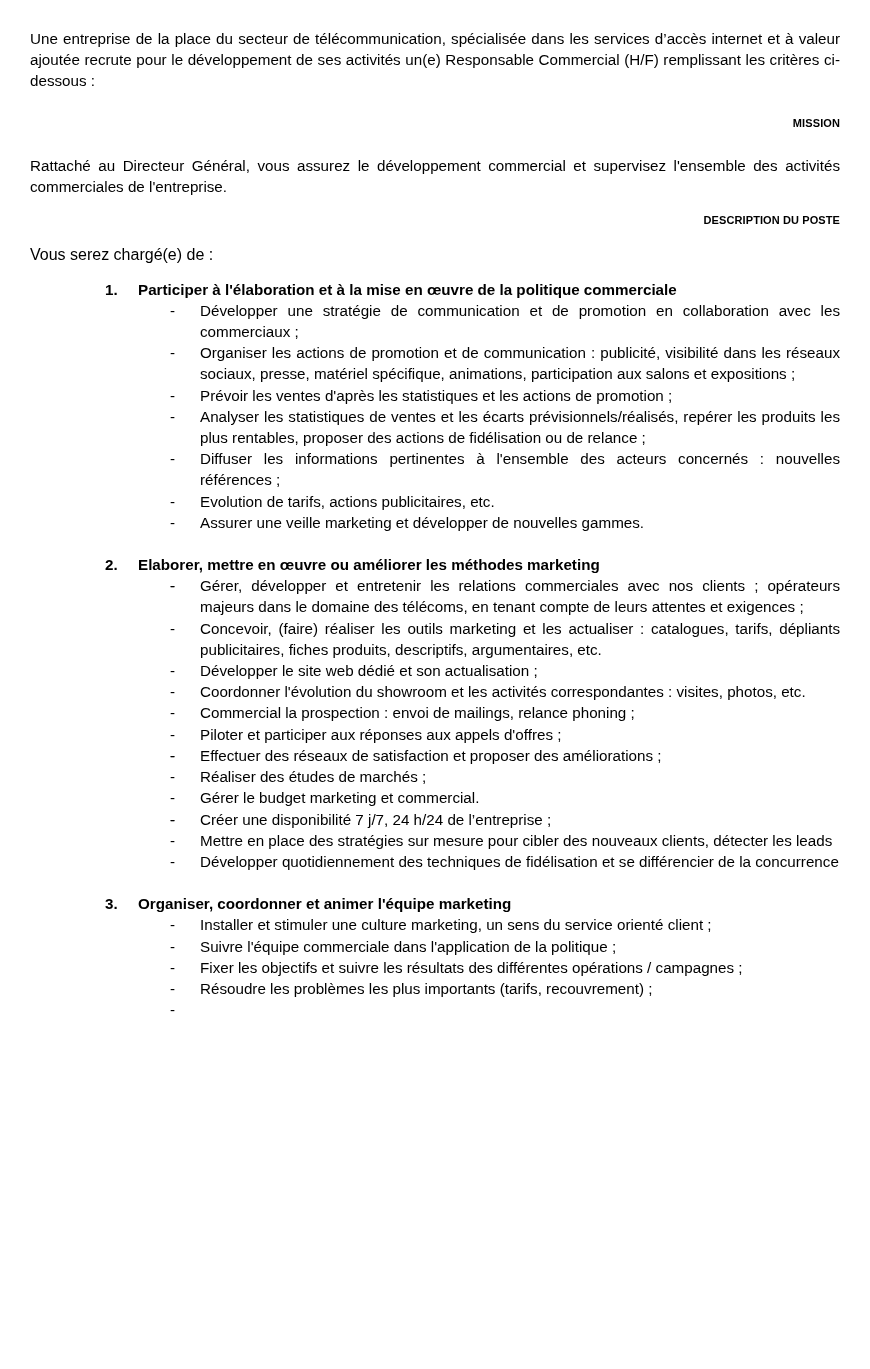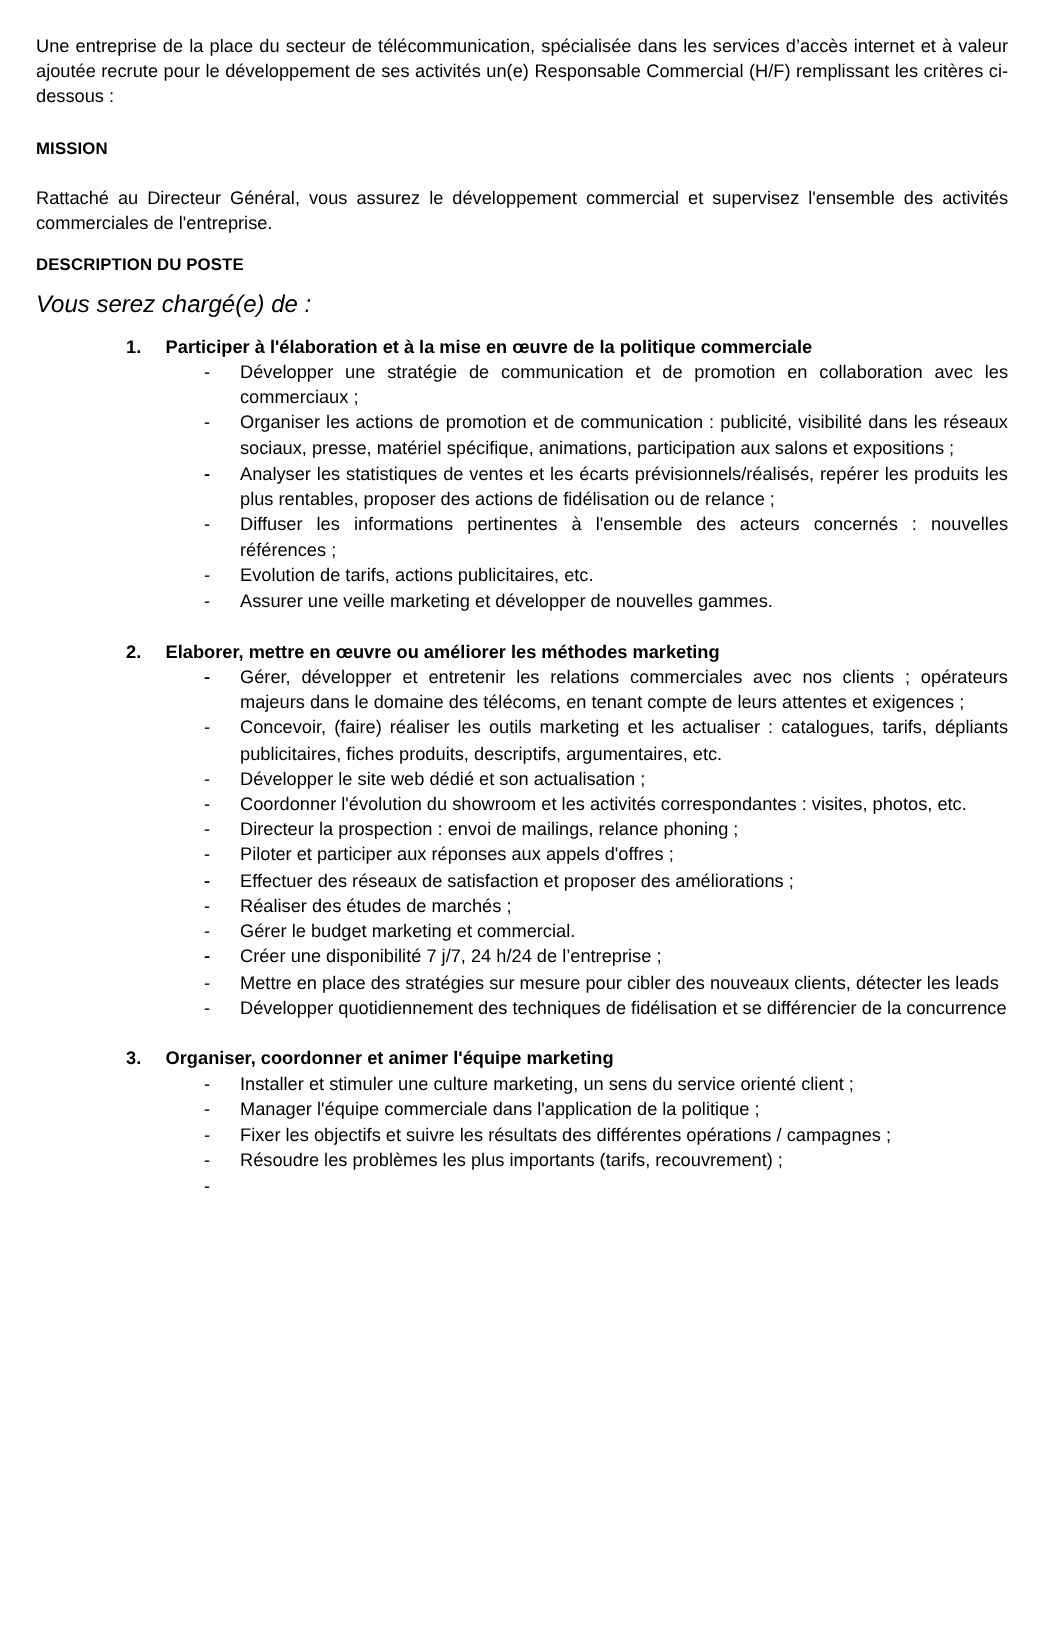--- a/index.html
+++ b/index.html
@@ -27,37 +27,37 @@
     line-height: 21.2px;
     text-align: justify;
     text-justify: inter-word;
     margin: 0;
     hyphens: none;
   }
   .spacer-lg { height: 21px; }
   .spacer-md { height: 21px; }
   .spacer-sm { height: 13px; }
   .section-heading {
-    font-size: 14px;
+    font-size: 11px;
     line-height: 21.2px;
     font-weight: bold;
     margin: 0;
     letter-spacing: 0.1px;
+    text-align: right;
   }
   .body-para {
     font-size: 15.2px;
     line-height: 21.2px;
     text-align: justify;
     margin: 0;
   }
   .lead-line {
-    font-size: 20px;
-    line-height: 21.2px;
-    margin: 0;
-    font-style: italic;
+    font-size: 16px;
+    line-height: 21.2px;
+    margin: 0;
   }
 
   
   .num-list {
     margin: 0;
     padding: 0;
     list-style: none;
   }
   .num-item {
     margin: 0;
@@ -144,20 +144,21 @@
     <span class="dash-text">Développer une stratégie de communication et de promotion en collaboration avec les commerciaux ;</span>
   </li>
 
   <li class="dash-item">
     <span class="dash-marker">-</span>
     <span class="dash-text">Organiser les actions de promotion et de communication : publicité, visibilité dans les réseaux sociaux, presse, matériel spécifique, animations, participation aux salons et expositions ;</span>
   </li>
 
   <li class="dash-item">
     <span class="dash-marker">-</span>
+    <span class="dash-text">Prévoir les ventes d'après les statistiques et les actions de promotion ;</span>
   </li>
 
   <li class="dash-item">
     <span class="dash-marker">-</span>
     <span class="dash-text">Analyser les statistiques de ventes et les écarts prévisionnels/réalisés, repérer les produits les plus rentables, proposer des actions de fidélisation ou de relance ;</span>
   </li>
 
   <li class="dash-item">
     <span class="dash-marker">-</span>
     <span class="dash-text">Diffuser les informations pertinentes à l'ensemble des acteurs concernés : nouvelles références ;</span>
@@ -200,21 +201,21 @@
     <span class="dash-text">Développer le site web dédié et son actualisation ;</span>
   </li>
 
   <li class="dash-item">
     <span class="dash-marker">-</span>
     <span class="dash-text">Coordonner l'évolution du showroom et les activités correspondantes : visites, photos, etc.</span>
   </li>
 
   <li class="dash-item">
     <span class="dash-marker">-</span>
-    <span class="dash-text">Directeur la prospection : envoi de mailings, relance phoning ;</span>
+    <span class="dash-text">Commercial la prospection : envoi de mailings, relance phoning ;</span>
   </li>
 
   <li class="dash-item">
     <span class="dash-marker">-</span>
     <span class="dash-text">Piloter et participer aux réponses aux appels d'offres ;</span>
   </li>
 
   <li class="dash-item">
     <span class="dash-marker">-</span>
   </li>
@@ -261,21 +262,21 @@
       <span class="num-title">Organiser, coordonner et animer l'équipe marketing</span>
     </div>
     <ul class="dash-list">
   <li class="dash-item">
     <span class="dash-marker">-</span>
     <span class="dash-text">Installer et stimuler une culture marketing, un sens du service orienté client ;</span>
   </li>
 
   <li class="dash-item">
     <span class="dash-marker">-</span>
-    <span class="dash-text">Manager l'équipe commerciale dans l'application de la politique ;</span>
+    <span class="dash-text">Suivre l'équipe commerciale dans l'application de la politique ;</span>
   </li>
 
   <li class="dash-item">
     <span class="dash-marker">-</span>
     <span class="dash-text">Fixer les objectifs et suivre les résultats des différentes opérations / campagnes ;</span>
   </li>
 
   <li class="dash-item">
     <span class="dash-marker">-</span>
     <span class="dash-text">Résoudre les problèmes les plus importants (tarifs, recouvrement) ;</span>

